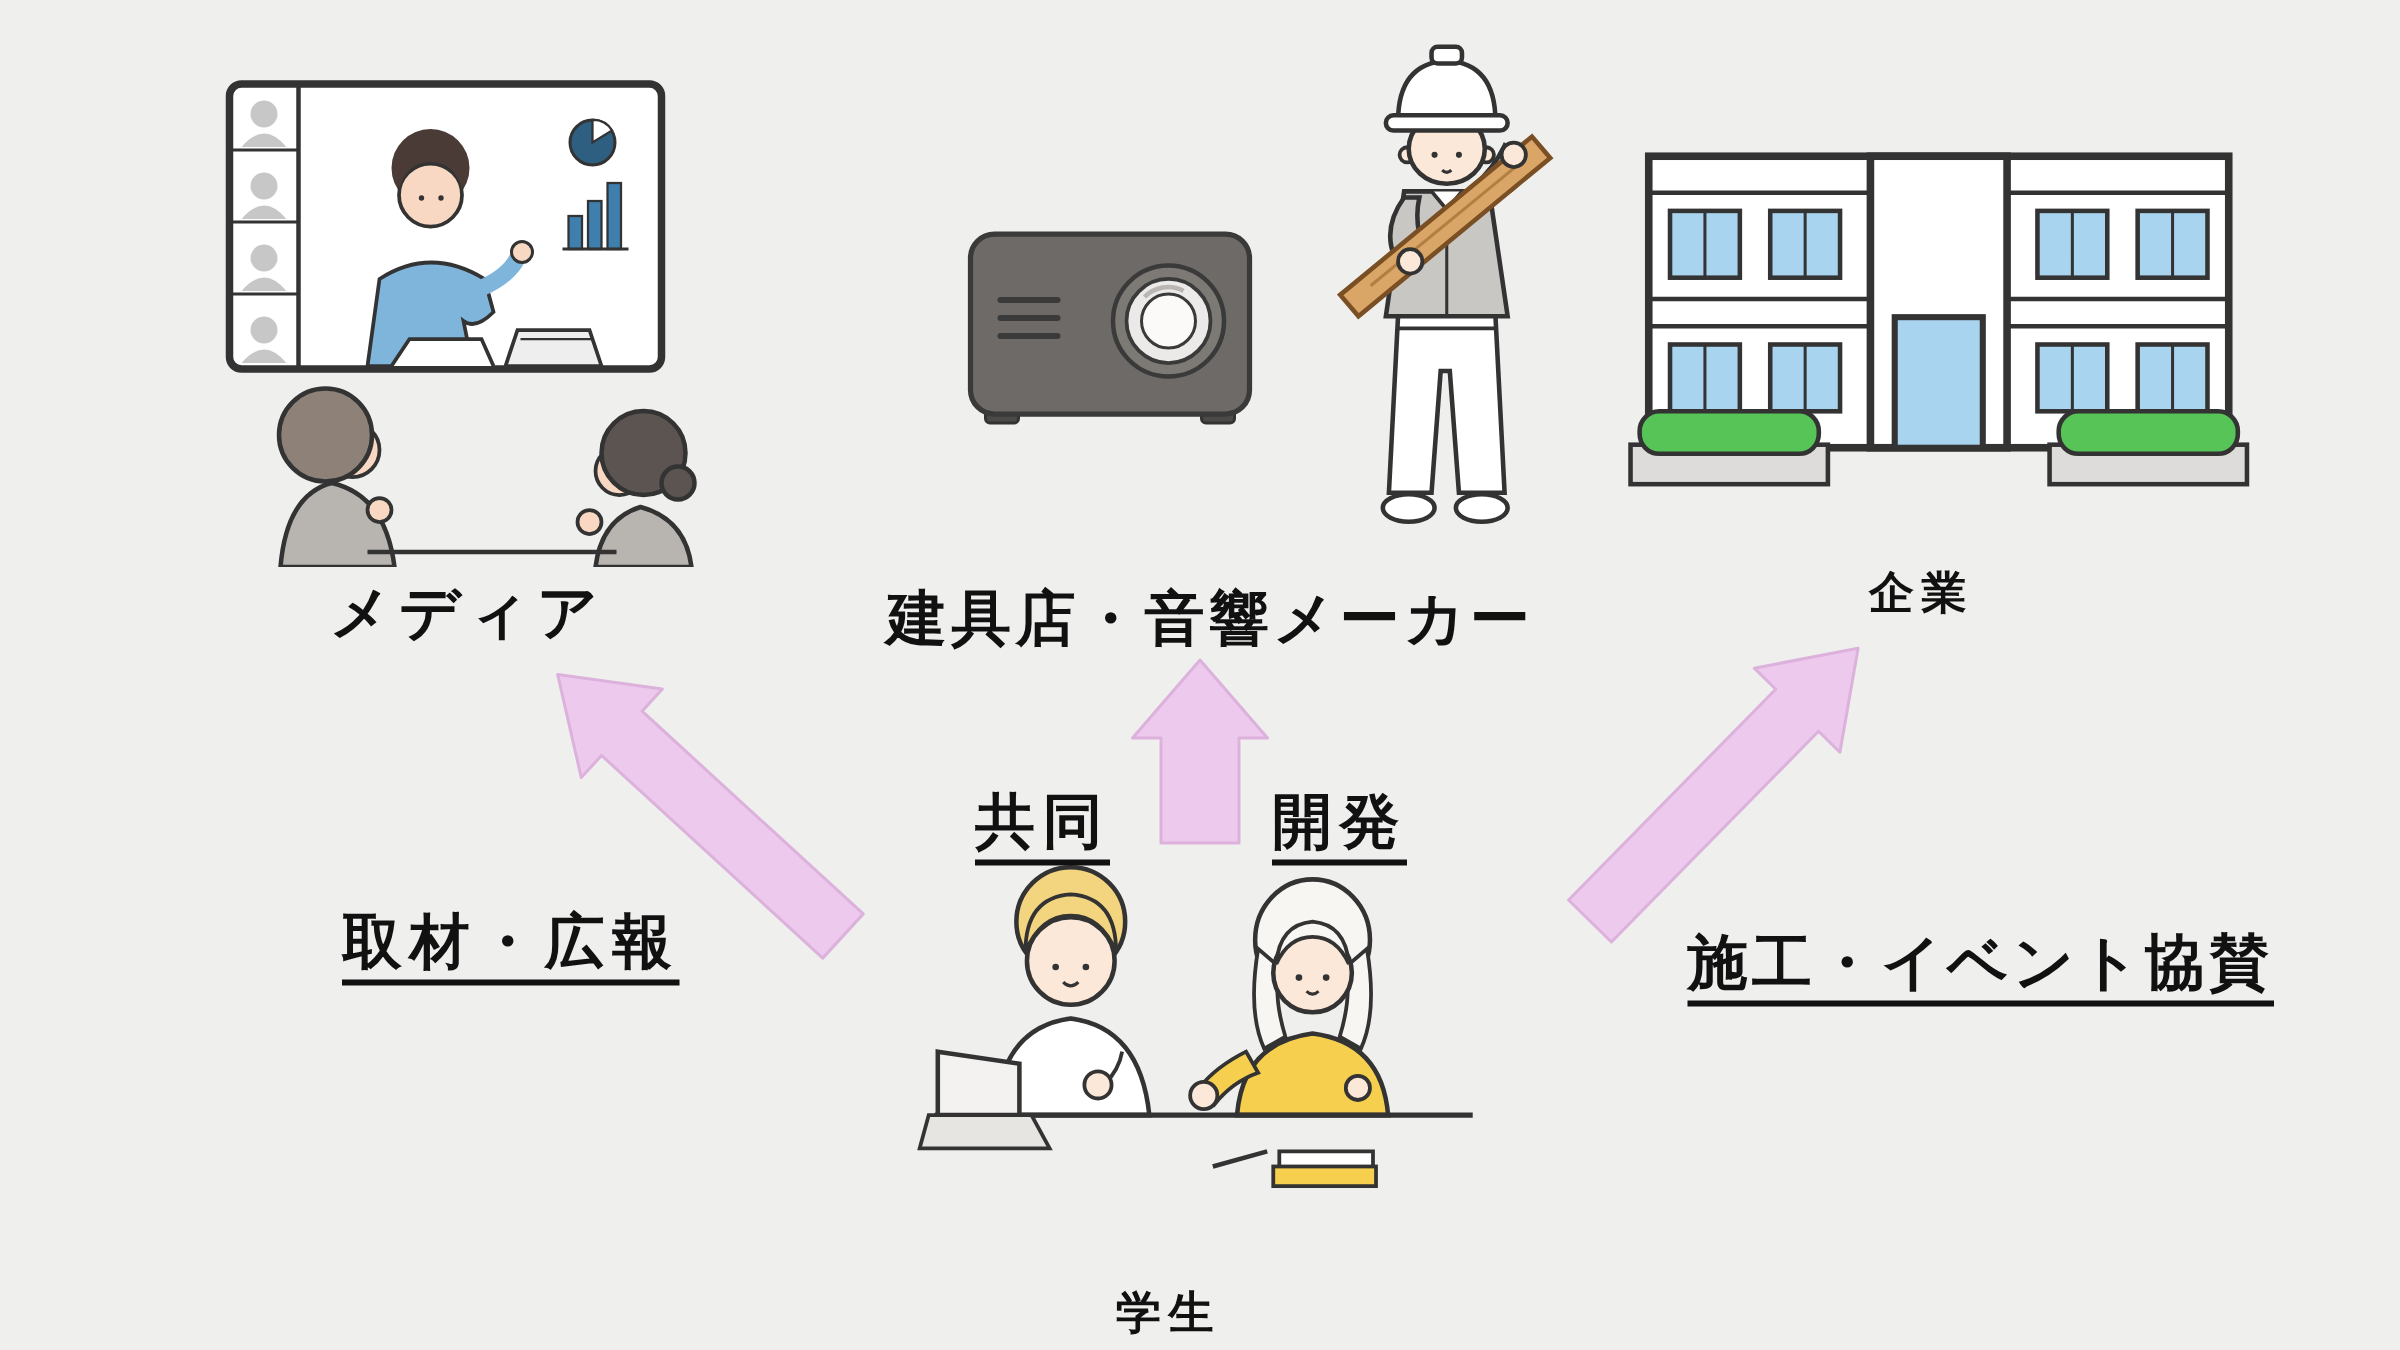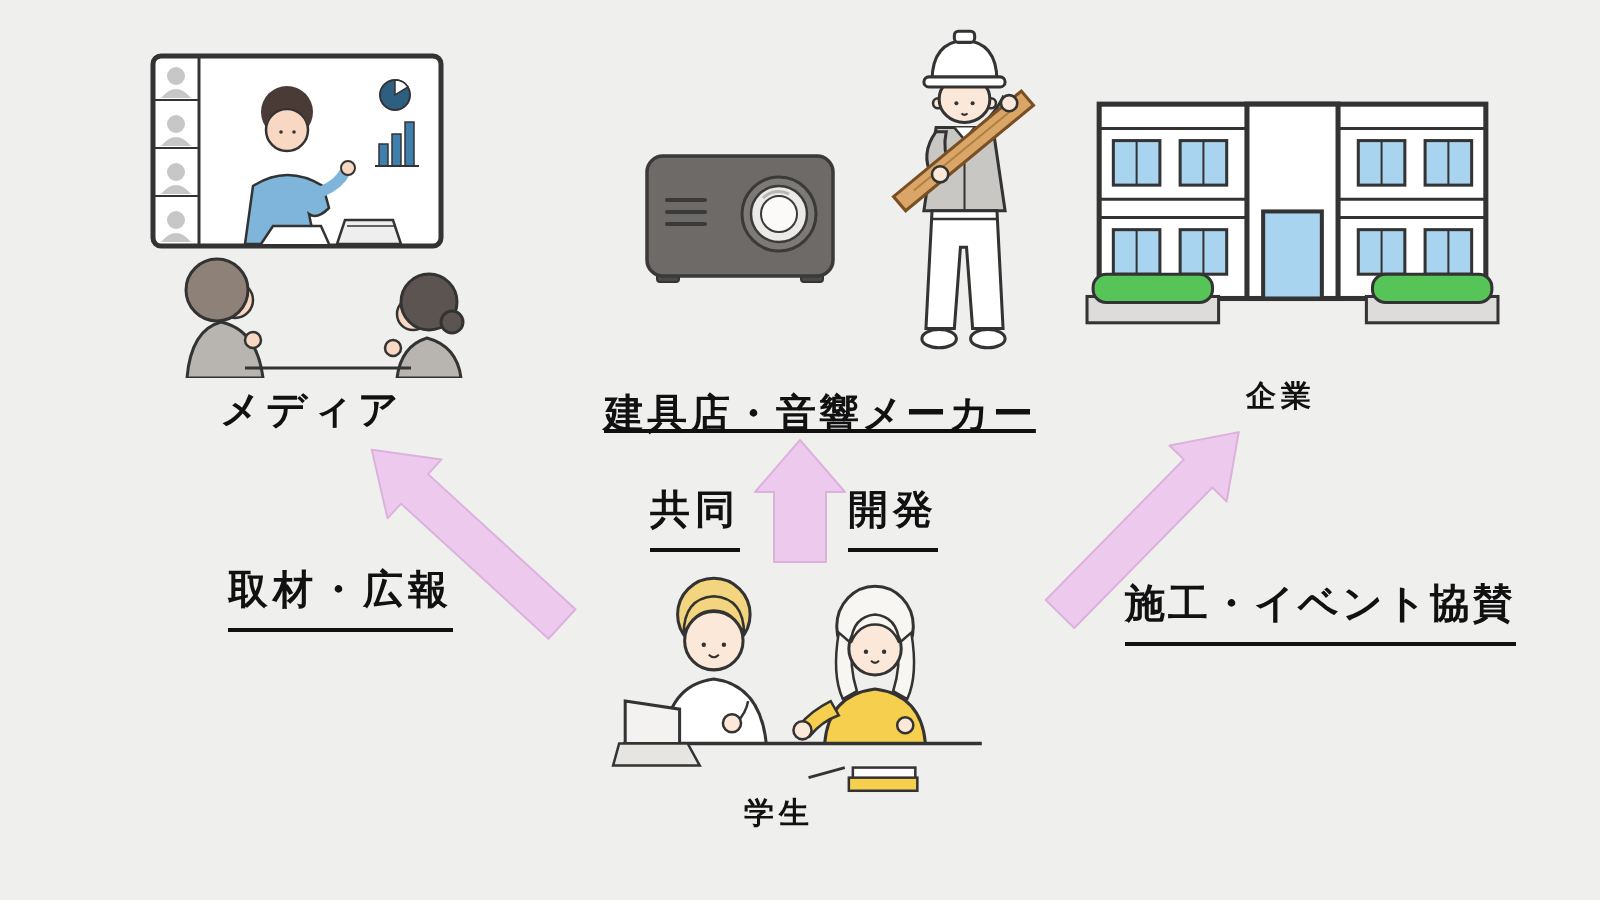--- a/index.html
+++ b/index.html
@@ -23,21 +23,21 @@
   .label{
     position:absolute;
     font-weight:bold;
     font-size:40px;
     letter-spacing:5px;
     color:var(--text);
     white-space:nowrap;
     line-height:1.05;
   }
   .label.big{font-size:30px;}
-  .label.underline{border-bottom:4px solid var(--text);padding-bottom:18px;}
+  .label.underline{border-bottom:4px solid var(--text);padding-bottom:4px;margin-top:39px;}
   #arrows{position:absolute;left:0;top:0;width:1600px;height:900px;pointer-events:none;}
   .arrow{fill:var(--arrow);stroke:var(--arrow-outline);stroke-width:2;stroke-linejoin:round;}
 </style>
 </head>
 <body>
 
 <div id="canvas">
 
   <svg id="arrows" viewBox="0 0 1600 900">
 
@@ -256,25 +256,25 @@
       <g>
         <rect x="240" y="214" width="62" height="12" fill="#fff" stroke="#333" stroke-width="2.5"></rect>
         <rect x="236" y="224" width="68" height="13" fill="var(--shirt-yellow)" stroke="#333" stroke-width="2.5"></rect>
         <line x1="196" y1="224" x2="232" y2="214" stroke="#333" stroke-width="3"></line>
       </g>
     </svg>
   </figure>
 
   <div class="label" style="left:220px;top:388px;">メディア</div>
 
-  <div class="label" style="left:604px;top:392px;letter-spacing:3px;text-decoration:underline;">建具店・音響メーカー</div>
+  <div class="label" style="left:591px;top:392px;letter-spacing:3px;">建具店・音響メーカー</div>
 
   <div class="label big" style="left:1246px;top:380px;">企業</div>
 
-  <div class="label big" style="left:744px;top:797px;">学生</div>
+  <div class="label big" style="left:744px;top:860px;">学生</div>
 
   <div class="label underline" style="left:650px;top:488px;">共同</div>
 
   <div class="label underline" style="left:848px;top:488px;">開発</div>
 
   <div class="label underline" style="left:228px;top:568px;">取材・広報</div>
 
   <div class="label underline" style="left:1125px;top:582px;letter-spacing:3px;">施工・イベント協賛</div>
 
 </div>

